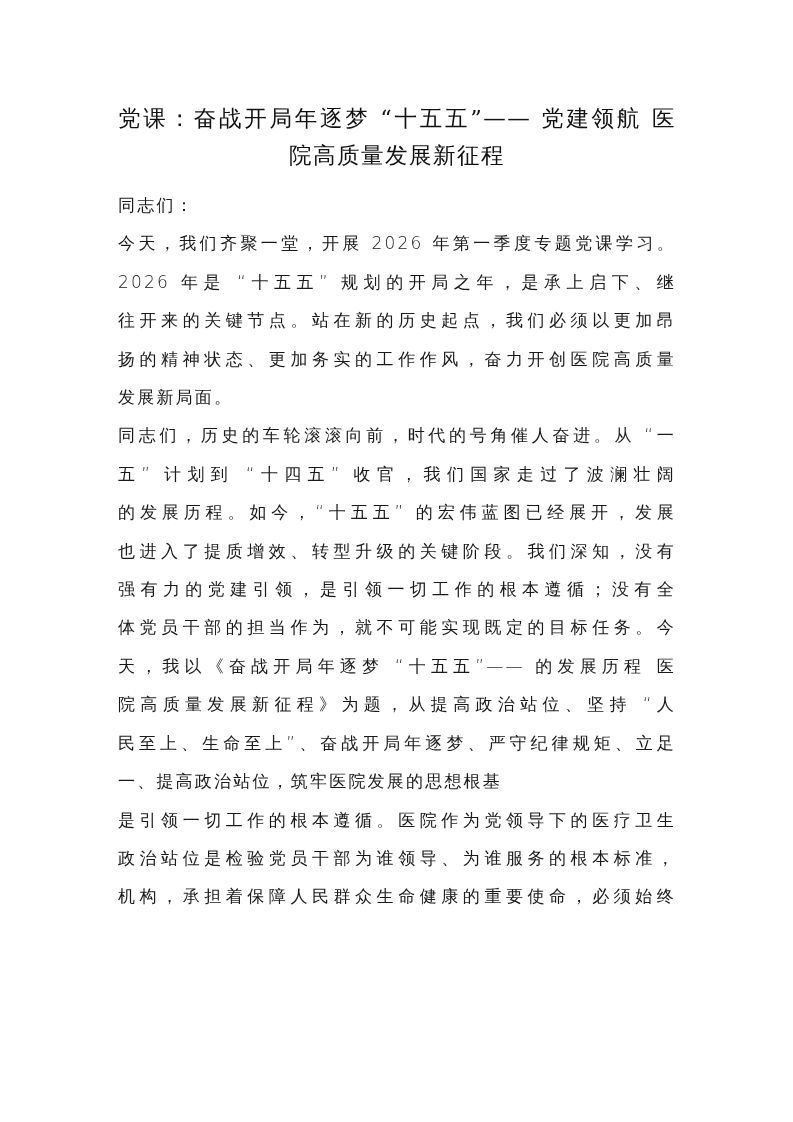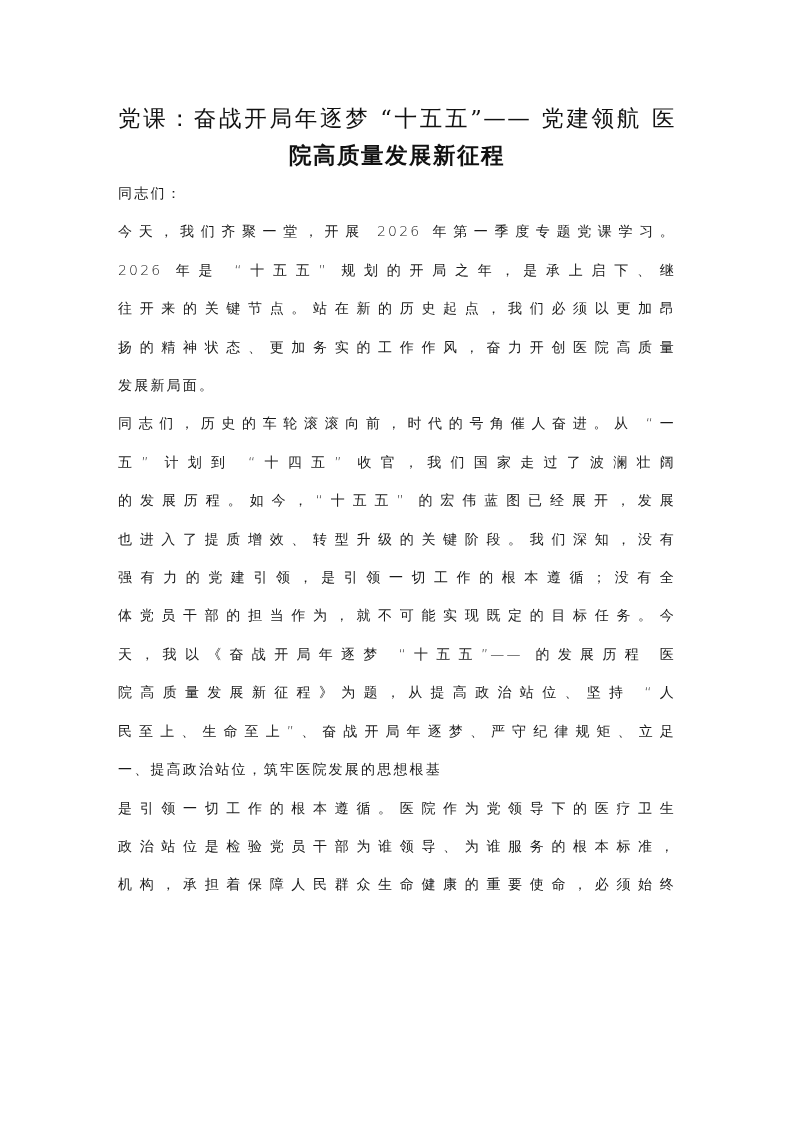--- a/index.html
+++ b/index.html
@@ -7,27 +7,27 @@
   .page {
     position: absolute; left: 0; top: 0; width: 793px; height: 1122px; background: #fff;
   }
   .content {
     position: absolute; left: 118px; top: 100px; width: 558px;
     color: #111;
     font-family: "DejaVu Sans", "Liberation Sans", sans-serif;
   }
   .title {
     font-size: 22.5px; line-height: 37px; text-align: justify; text-align-last: center;
-    letter-spacing: 1.5px; margin: 0 0 0 0; font-weight: normal; color: #111;
+    letter-spacing: 1.5px; margin: 0 0 12px 0; font-weight: normal; color: #111;
     font-family: "DejaVu Serif", "Liberation Serif", serif;
   }
   .title .t1 { display:block; text-align: justify; text-align-last: justify; }
-  .title .t2 { display:block; text-align: center; font-weight: bold; }
+  .title .t2 { display:block; text-align: center; }
   .p {
-    font-size: 14px; line-height: 38.4px; margin: 0; text-align: justify;
+    font-size: 17px; line-height: 38.4px; margin: 0; text-align: justify;
     text-align-last: left; letter-spacing: 2.2px; color: #1a1a1a;
     font-family: "DejaVu Sans", "Liberation Sans", sans-serif; font-weight: 300;
   }
   .line { display:block; text-align: justify; text-align-last: justify; white-space: nowrap; }
   .line.last { text-align-last: left; }
 </style>
 </head>
 <body>
 
 <div class="page">

